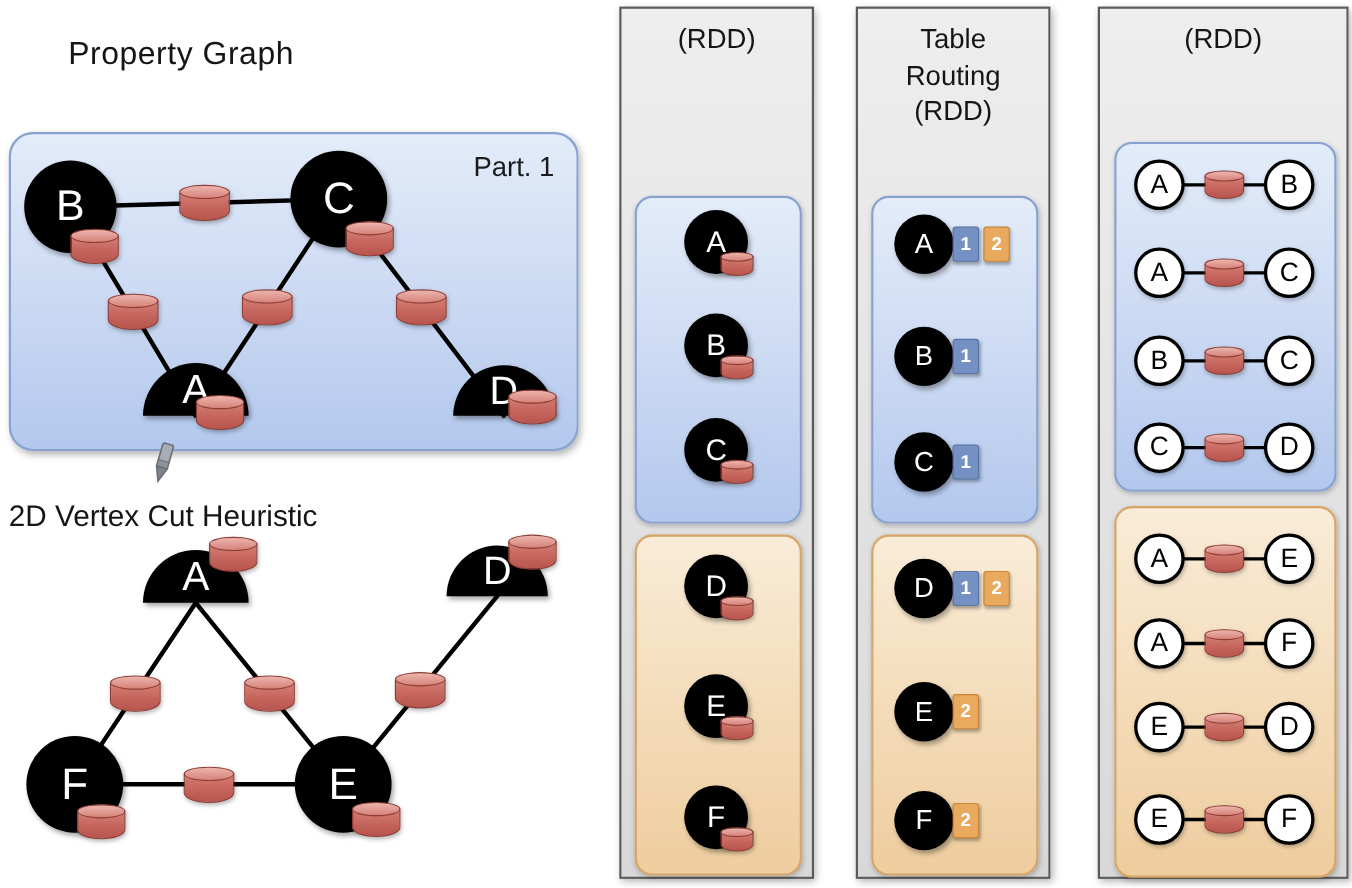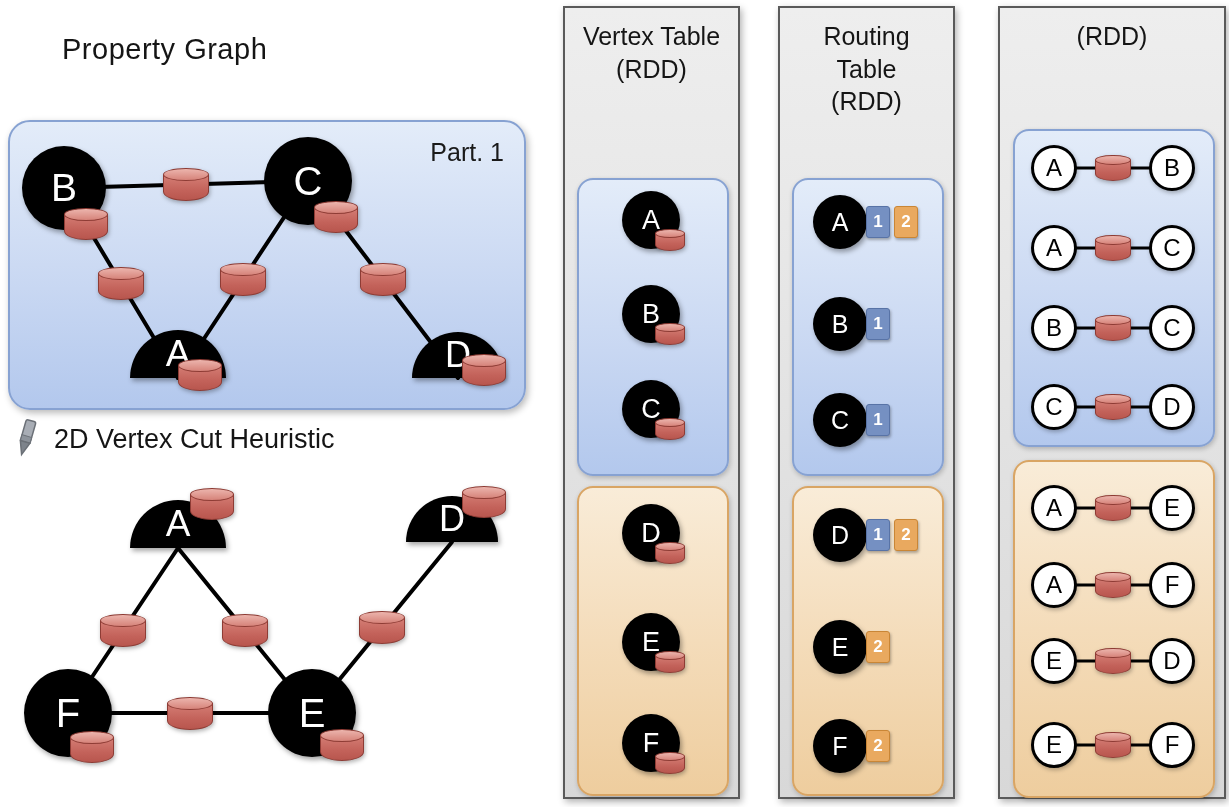--- a/index.html
+++ b/index.html
@@ -48,45 +48,44 @@
 <body>
 
 <div id="canvas">
 
   <div class="main-title" style="left:62px; top:33px;">Property Graph</div>
 
   <div class="partition blue" style="left:8px; top:120px; width:518px; height:290px;">
     <div class="part-label" style="right:20px; top:16px;">Part. 1</div>
   </div>
 
-  <div class="annotation" style="left:8px; top:417px;">
+  <div class="annotation" style="left:8px; top:400px;flex-direction:column;">
     <svg width="36" height="44" viewBox="0 0 36 44">
       <g transform="rotate(16 18 22)">
         <rect x="13" y="3" width="10" height="22" rx="2" fill="#a8adb5" stroke="#6b7077" stroke-width="1.5"></rect>
         <rect x="13" y="19" width="10" height="6" fill="#8d939b" stroke="#6b7077" stroke-width="1"></rect>
         <polygon points="13,25 23,25 18,38" fill="#7d838b" stroke="#6b7077" stroke-width="1.5"></polygon>
       </g>
     </svg>
     <span class="annotation-text">2D Vertex Cut Heuristic</span>
   </div>
 
 
   <div class="panel" style="left:563px; top:6px; width:177px; height:793px;">
     <div class="panel-title">
-      <div>Vertex Table</div>
       <div>(RDD)</div>
     </div>
     <div class="inner blue" style="left:12px; top:170px; width:152px; height:298px;"></div>
     <div class="inner orange" style="left:12px; top:478px; width:152px; height:310px;"></div>
   </div>
 
   <div class="panel" style="left:778px; top:6px; width:177px; height:793px;">
     <div class="panel-title">
+      <div>Table</div>
       <div>Routing</div>
-      <div>Table</div>
       <div>(RDD)</div>
     </div>
     <div class="inner blue" style="left:12px; top:170px; width:152px; height:298px;"></div>
     <div class="inner orange" style="left:12px; top:478px; width:152px; height:310px;"></div>
   </div>
 
   <div class="panel" style="left:998px; top:6px; width:228px; height:793px;">
     <div class="panel-title">
       <div>(RDD)</div>
     </div>

